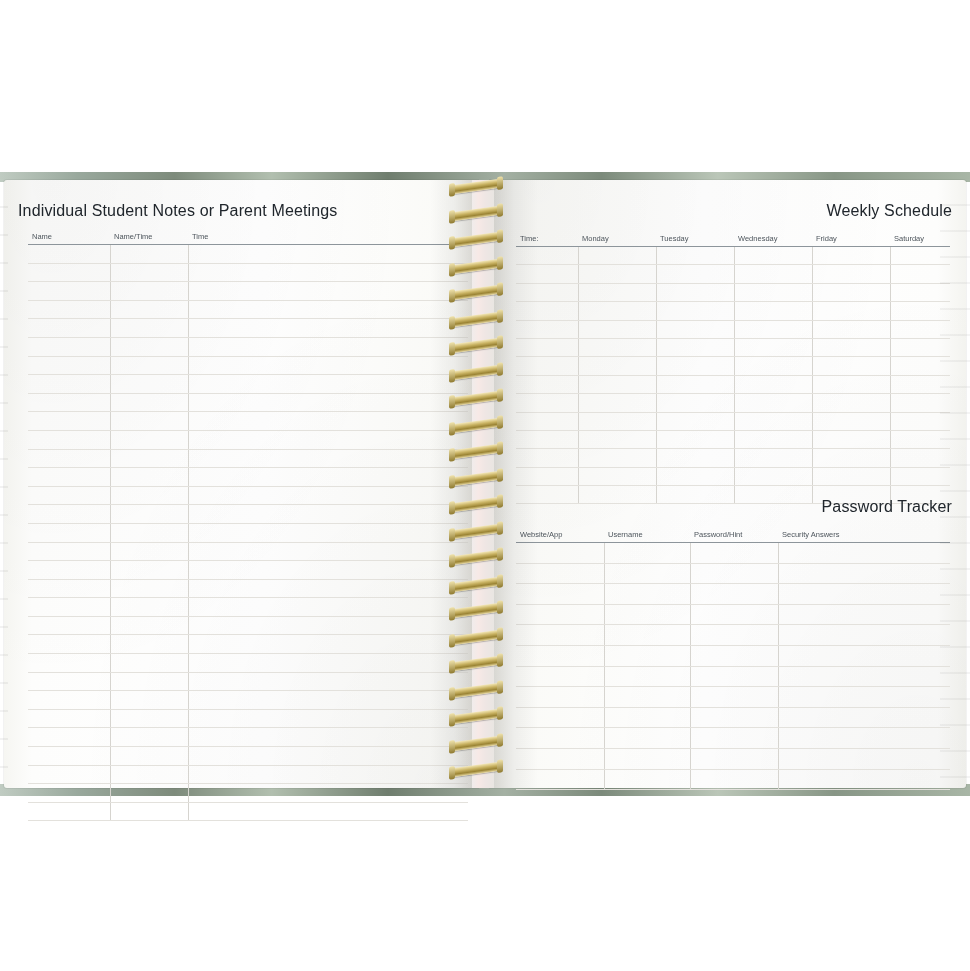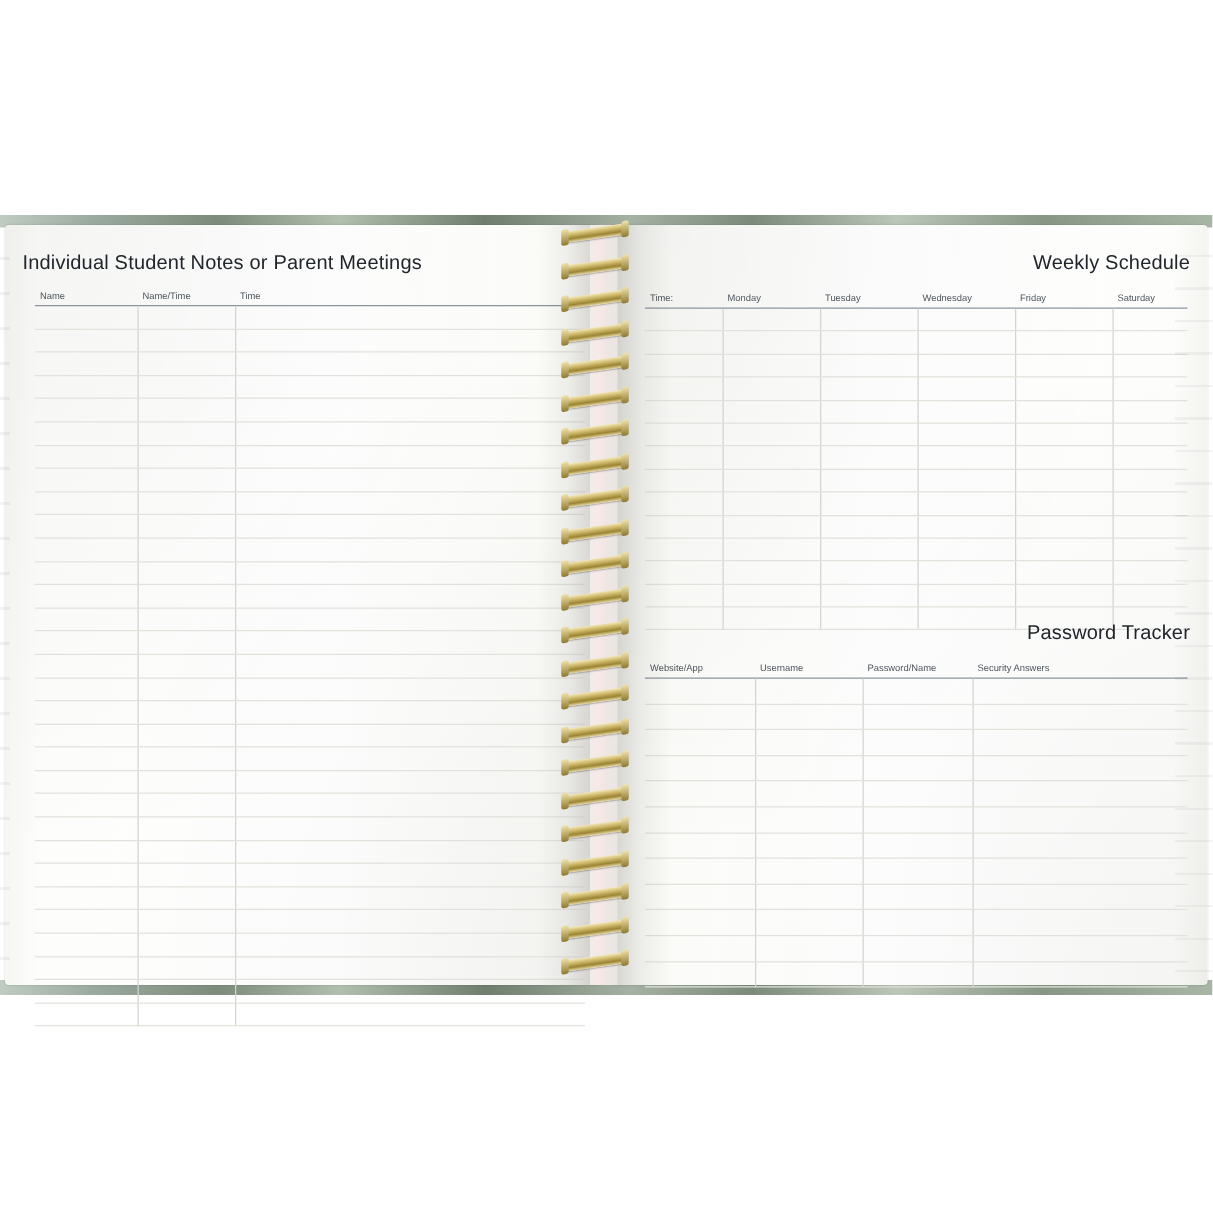--- a/index.html
+++ b/index.html
@@ -518,21 +518,21 @@
       <colgroup>
         <col style="width:88px">
         <col style="width:86px">
         <col style="width:88px">
         <col style="width:172px">
       </colgroup>
       <thead>
         <tr class="hdr-row">
           <th>Website/App</th>
           <th>Username</th>
-          <th>Password/Name</th>
+          <th>Password/Hint</th>
           <th>Security Answers</th>
         </tr>
       </thead>
       <tbody id="pt-rows">
           <tr>
             <td class="vline"></td>
             <td class="vline"></td>
             <td class="vline"></td>
             <td></td>
           </tr>

